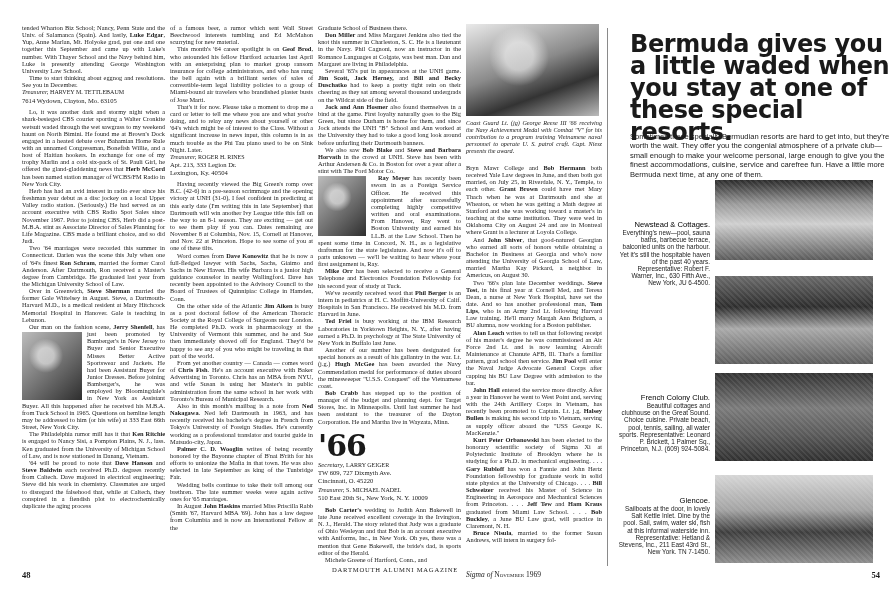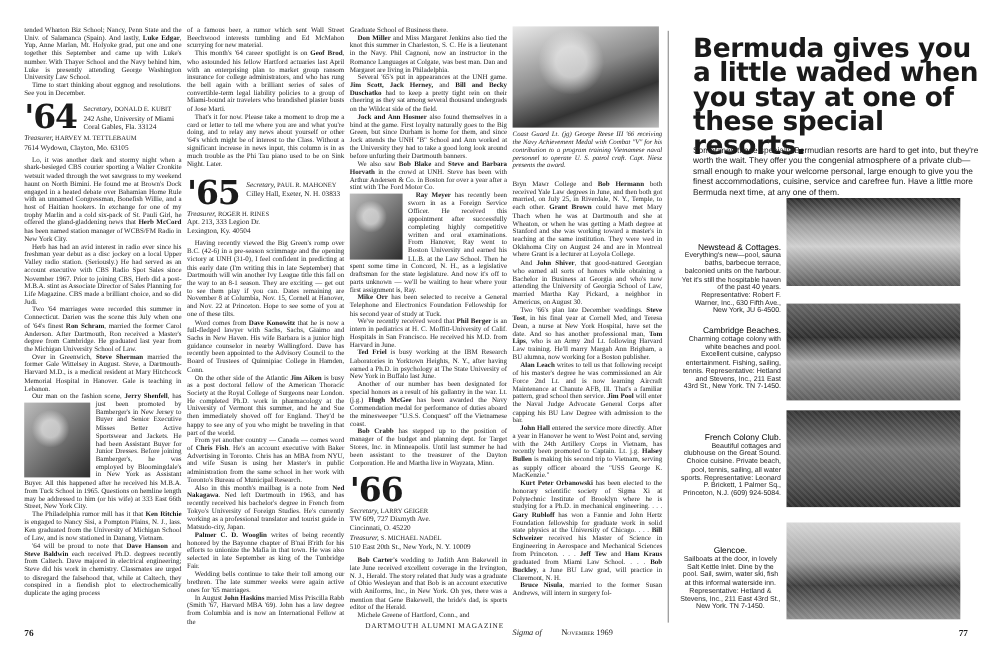--- a/index.html
+++ b/index.html
@@ -31,78 +31,63 @@
   .float-photo-sm { float:left; width:48px; height:60px; margin:2px 5px 1px 0; }
 
   #coast-photo { width:133px; height:92px; margin-bottom:3px; background:linear-gradient(160deg,#eaeaea 0%,#8a8a8a 45%,#333 70%,#bbb 100%); }
   .caption { font-style:italic; font-size:6.2px; line-height:7px; margin-bottom:10px; text-align:justify; }
 
   .vrule { position:absolute; top:28px; left:607px; width:1px; height:538px; background:#8a8a8a; }
 
   .footer-left { position:absolute; top:570px; left:22px; font-size:8.5px; font-weight:bold; }
   .footer-mid { position:absolute; top:566px; left:332px; font-size:6.6px; letter-spacing:0.8px; }
   .footer-issue { position:absolute; top:570px; left:466px; font-size:7.5px; font-style:italic; }
-  .footer-issue .sc { font-variant:small-caps; font-style:normal;margin-left:16px; }
+  .footer-issue .sc { font-variant:small-caps; font-style:normal; }
 
   
   #ad { position:absolute; left:618px; top:0; width:278px; height:600px; font-family:"Liberation Sans", "DejaVu Sans", sans-serif; }
   #ad-headline { position:absolute; left:12px; top:33px; width:262px; font-size:24px; font-weight:900; line-height:22px; letter-spacing:-0.4px; font-family:"DejaVu Sans", sans-serif; }
   #ad-intro { position:absolute; left:12px; top:132px; width:262px; font-size:7.6px; line-height:9.4px; color:#222; }
   .resort { position:absolute; left:0; width:92px; text-align:right; font-size:6.4px; line-height:7.2px; color:#222; }
   .resort .rname { font-weight:normal; font-size:7.6px; line-height:9px; color:#000; }
   .resort-photo { position:absolute; left:97px; width:158px; }
   #rp1 { top:180px; height:80px; background:linear-gradient(180deg,#2b2b2b 0%,#9a9a9a 30%,#cfcfcf 55%,#5a5a5a 100%); }
   #rp2 { top:276px; height:88px; background:linear-gradient(180deg,#6b6b6b 0%,#2d2d2d 35%,#a9a9a9 60%,#5c5c5c 100%); }
   #rp3 { top:373px; height:88px; background:linear-gradient(180deg,#333 0%,#7a7a7a 40%,#5a5a5a 70%,#2f2f2f 100%); }
   #rp4 { top:475px; height:88px; background:linear-gradient(180deg,#d6d6d6 0%,#a2a2a2 40%,#3d3d3d 65%,#8e8e8e 100%); }
   .resort-photo::after { content:""; position:absolute; inset:0; background-image:repeating-linear-gradient(45deg, rgba(255,255,255,.08) 0 2px, transparent 2px 4px); }
-  #r1 { top:220px; } #r2 { top:296px; } #r3 { top:393px; } #r4 { top:496px;text-align:center; }
+  #r1 { top:220px; } #r2 { top:296px; } #r3 { top:393px; } #r4 { top:496px; }
   #ad-page { position:absolute; right:16px; top:570px; font-size:8.5px; font-weight:bold; font-family:"Liberation Serif", serif; }
 </style>
 </head>
 <body>
 
 <div id="col1" class="col">
   <p class="noind"><span>tended Wharton Biz School; Nancy, Penn State and the Univ. of Salamanca (Spain). And lastly, </span><b>Luke Edgar</b><span>, Yup, Anne Marlan, Mt. Holyoke grad, put one and one together this September and came up with Luke's number. With Thayer School and the Navy behind him, Luke is presently attending George Washington University Law School.</span></p>
   <p>Time to start thinking about eggnog and resolutions. See you in December.</p>
 
-  <div class="class-head">
-    <div class="class-num">'64</div>
-    <div class="class-info">
-      <span class="role">Secretary,</span> <span class="sc">DONALD E. KUBIT</span><br>
-      <span>242 Ashe, University of Miami</span><br>
-      <span>Coral Gables, Fla. 33124</span>
-    </div>
-  </div>
   <div class="treasurer">
     <span class="role">Treasurer,</span> <span class="sc">HARVEY M. TETTLEBAUM</span><br>
     <span>7614 Wydown, Clayton, Mo. 63105</span>
   </div>
 
   <p><span>Lo, it was another dark and stormy night when a shark-besieged CBS courier sporting a Walter Cronkite wetsuit waded through the wet sawgrass to my weekend haunt on North Bimini. He found me at Brown's Dock engaged in a heated debate over Bahamian Home Rule with an unnamed Congressman, Bonefish Willie, and a host of Haitian hookers. In exchange for one of my trophy Marlin and a cold six-pack of St. Pauli Girl, he offered the gland-gladdening news that </span><b>Herb McCord</b><span> has been named station manager of WCBS/FM Radio in New York City.</span></p>
   <p>Herb has had an avid interest in radio ever since his freshman year debut as a disc jockey on a local Upper Valley radio station. (Seriously.) He had served as an account executive with CBS Radio Spot Sales since November 1967. Prior to joining CBS, Herb did a post-M.B.A. stint as Associate Director of Sales Planning for Life Magazine. CBS made a brilliant choice, and so did Judi.</p>
   <p><span>Two '64 marriages were recorded this summer in Connecticut. Darien was the scene this July when one of '64's finest </span><b>Ron Schram</b><span>, married the former Carol Anderson. After Dartmouth, Ron received a Master's degree from Cambridge. He graduated last year from the Michigan University School of Law.</span></p>
   <p><span>Over in Greenwich, </span><b>Steve Sherman</b><span> married the former Gale Wittelsey in August. Steve, a Dartmouth-Harvard M.D., is a medical resident at Mary Hitchcock Memorial Hospital in Hanover. Gale is teaching in Lebanon.</span></p>
   <p><span>Our man on the fashion scene, </span><b>Jerry Shenfell</b><span class="photo float-photo"></span><span>, has just been promoted by Bamberger's in New Jersey to Buyer and Senior Executive Misses Better Active Sportswear and Jackets. He had been Assistant Buyer for Junior Dresses. Before joining Bamberger's, he was employed by Bloomingdale's in New York as Assistant Buyer. All this happened after he received his M.B.A. from Tuck School in 1965. Questions on hemline length may be addressed to him (or his wife) at 333 East 66th Street, New York City.</span></p>
   <p><span>The Philadelphia rumor mill has it that </span><b>Ken Ritchie</b><span> is engaged to Nancy Sisi, a Pompton Plains, N. J., lass. Ken graduated from the University of Michigan School of Law, and is now stationed in Danang, Vietnam.</span></p>
   <p><span>'64 will be proud to note that </span><b>Dave Hanson</b><span> and </span><b>Steve Baldwin</b><span> each received Ph.D. degrees recently from Caltech. Dave majored in electrical engineering; Steve did his work in chemistry. Classmates are urged to disregard the falsehood that, while at Caltech, they conspired in a fiendish plot to electrochemically duplicate the aging process</span></p>
 </div>
 
 <div id="col2" class="col">
   <p class="noind">of a famous beer, a rumor which sent Wall Street Beechwood interests tumbling and Ed McMahon scurrying for new material.</p>
   <p><span>This month's '64 career spotlight is on </span><b>Geof Brod</b><span>, who astounded his fellow Hartford actuaries last April with an enterprising plan to market group ransom insurance for college administrators, and who has rung the bell again with a brilliant series of sales of convertible-term legal liability policies to a group of Miami-bound air travelers who brandished plaster busts of Jose Marti.</span></p>
   <p>That's it for now. Please take a moment to drop me a card or letter to tell me where you are and what you're doing, and to relay any news about yourself or other '64's which might be of interest to the Class. Without a significant increase in news input, this column is in as much trouble as the Phi Tau piano used to be on Sink Night. Later.</p>
 
-  <div class="class-head" style="margin-top:10px;">
-    <div class="class-num">'65</div>
-    <div class="class-info">
-      <span class="role">Secretary,</span> <span class="sc">PAUL R. MAHONEY</span><br>
-      <span>Cilley Hall, Exeter, N. H. 03833</span>
-    </div>
-  </div>
   <div class="treasurer">
     <span class="role">Treasurer,</span> <span class="sc">ROGER H. RINES</span><br>
     <span>Apt. 213, 333 Legion Dr.</span><br>
     <span>Lexington, Ky. 40504</span>
   </div>
 
   <p>Having recently viewed the Big Green's romp over B.C. (42-6) in a pre-season scrimmage and the opening victory at UNH (31-0), I feel confident in predicting at this early date (I'm writing this in late September) that Dartmouth will win another Ivy League title this fall on the way to an 8-1 season. They are exciting — get out to see them play if you can. Dates remaining are November 8 at Columbia, Nov. 15, Cornell at Hanover, and Nov. 22 at Princeton. Hope to see some of you at one of these tilts.</p>
   <p><span>Word comes from </span><b>Dave Konowitz</b><span> that he is now a full-fledged lawyer with Sachs, Sachs, Giaimo and Sachs in New Haven. His wife Barbara is a junior high guidance counselor in nearby Wallingford. Dave has recently been appointed to the Advisory Council to the Board of Trustees of Quinnipiac College in Hamden, Conn.</span></p>
   <p><span>On the other side of the Atlantic </span><b>Jim Aiken</b><span> is busy as a post doctoral fellow of the American Thoracic Society at the Royal College of Surgeons near London. He completed Ph.D. work in pharmacology at the University of Vermont this summer, and he and Sue then immediately shoved off for England. They'd be happy to see any of you who might be traveling in that part of the world.</span></p>
   <p><span>From yet another country — Canada — comes word of </span><b>Chris Fish</b><span>. He's an account executive with Baker Advertising in Toronto. Chris has an MBA from NYU, and wife Susan is using her Master's in public administration from the same school in her work with Toronto's Bureau of Municipal Research.</span></p>
@@ -148,46 +133,42 @@
   <p><span>And </span><b>John Shiver</b><span>, that good-natured Georgian who earned all sorts of honors while obtaining a Bachelor in Business at Georgia and who's now attending the University of Georgia School of Law, married Martha Kay Pickard, a neighbor in Americus, on August 30.</span></p>
   <p><span>Two '66's plan late December weddings. </span><b>Steve Tost</b><span>, in his final year at Cornell Med, and Teresa Dean, a nurse at New York Hospital, have set the date. And so has another professional man, </span><b>Tom Lips</b><span>, who is an Army 2nd Lt. following Harvard Law training. He'll marry Margah Ann Brigham, a BU alumna, now working for a Boston publisher.</span></p>
   <p><span></span><b>Alan Leach</b><span> writes to tell us that following receipt of his master's degree he was commissioned an Air Force 2nd Lt. and is now learning Aircraft Maintenance at Chanute AFB, Ill. That's a familiar pattern, grad school then service. </span><b>Jim Pool</b><span> will enter the Naval Judge Advocate General Corps after capping his BU Law Degree with admission to the bar.</span></p>
   <p><span></span><b>John Hall</b><span> entered the service more directly. After a year in Hanover he went to West Point and, serving with the 24th Artillery Corps in Vietnam, has recently been promoted to Captain. Lt. j.g. </span><b>Halsey Bullen</b><span> is making his second trip to Vietnam, serving as supply officer aboard the "USS George K. MacKenzie."</span></p>
   <p><span></span><b>Kurt Peter Orbanowski</b><span> has been elected to the honorary scientific society of Sigma Xi at Polytechnic Institute of Brooklyn where he is studying for a Ph.D. in mechanical engineering. . . . </span><b>Gary Rubloff</b><span> has won a Fannie and John Hertz Foundation fellowship for graduate work in solid state physics at the University of Chicago. . . . </span><b>Bill Schweizer</b><span> received his Master of Science in Engineering in Aerospace and Mechanical Sciences from Princeton. . . . </span><b>Jeff Tew</b><span> and </span><b>Ham Kraus</b><span> graduated from Miami Law School. . . . </span><b>Bob Buckley</b><span>, a June BU Law grad, will practice in Claremont, N. H.</span></p>
   <p><span></span><b>Bruce Nisula</b><span>, married to the former Susan Andrews, will intern in surgery fol-</span></p>
 </div>
 
 <div class="vrule"></div>
 
-<div class="footer-left">76</div>
+<div class="footer-left">48</div>
 <div class="footer-mid">DARTMOUTH ALUMNI MAGAZINE</div>
 <div class="footer-issue"><span>Sigma of</span> <span class="sc">November 1969</span></div>
 
 <div id="ad">
   <div id="ad-headline">Bermuda gives you a little waded when you stay at one of these special resorts.</div>
   <div id="ad-intro">Sometimes these specially Bermudian resorts are hard to get into, but they're worth the wait. They offer you the congenial atmosphere of a private club—small enough to make your welcome personal, large enough to give you the finest accommodations, cuisine, service and carefree fun. Have a little more Bermuda next time, at any one of them.</div>
 
   <div id="rp1" class="resort-photo photo"></div>
   <div id="r1" class="resort">
     <div class="rname">Newstead &amp; Cottages.</div>
     <div>Everything's new—pool, sauna baths, barbecue terrace, balconied units on the harbour. Yet it's still the hospitable haven of the past 40 years. Representative: Robert F. Warner, Inc., 630 Fifth Ave., New York, JU 6-4500.</div>
   </div>
 
   <div id="rp2" class="resort-photo photo"></div>
-  <div id="r2" class="resort">
-    <div class="rname">Cambridge Beaches.</div>
-    <div>Charming cottage colony with white beaches and pool. Excellent cuisine, calypso entertainment. Fishing, sailing, tennis. Representative: Hetland and Stevens, Inc., 211 East 43rd St., New York. TN 7-1450.</div>
-  </div>
 
   <div id="rp3" class="resort-photo photo"></div>
   <div id="r3" class="resort">
     <div class="rname">French Colony Club.</div>
     <div>Beautiful cottages and clubhouse on the Great Sound. Choice cuisine. Private beach, pool, tennis, sailing, all water sports. Representative: Leonard P. Brickett, 1 Palmer Sq., Princeton, N.J. (609) 924-5084.</div>
   </div>
 
   <div id="rp4" class="resort-photo photo"></div>
   <div id="r4" class="resort">
     <div class="rname">Glencoe.</div>
     <div>Sailboats at the door, in lovely Salt Kettle Inlet. Dine by the pool. Sail, swim, water ski, fish at this informal waterside inn. Representative: Hetland &amp; Stevens, Inc., 211 East 43rd St., New York. TN 7-1450.</div>
   </div>
 
-  <div id="ad-page">77</div>
+  <div id="ad-page">54</div>
 </div>
 
 </body></html>

